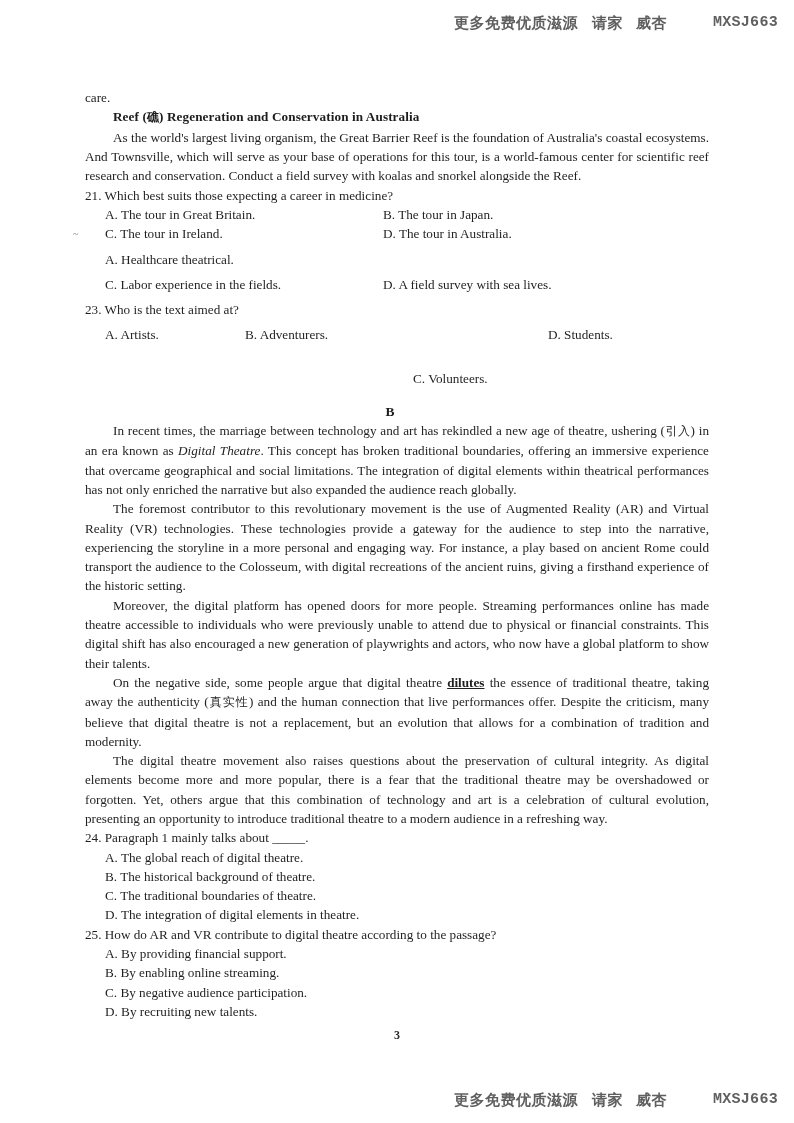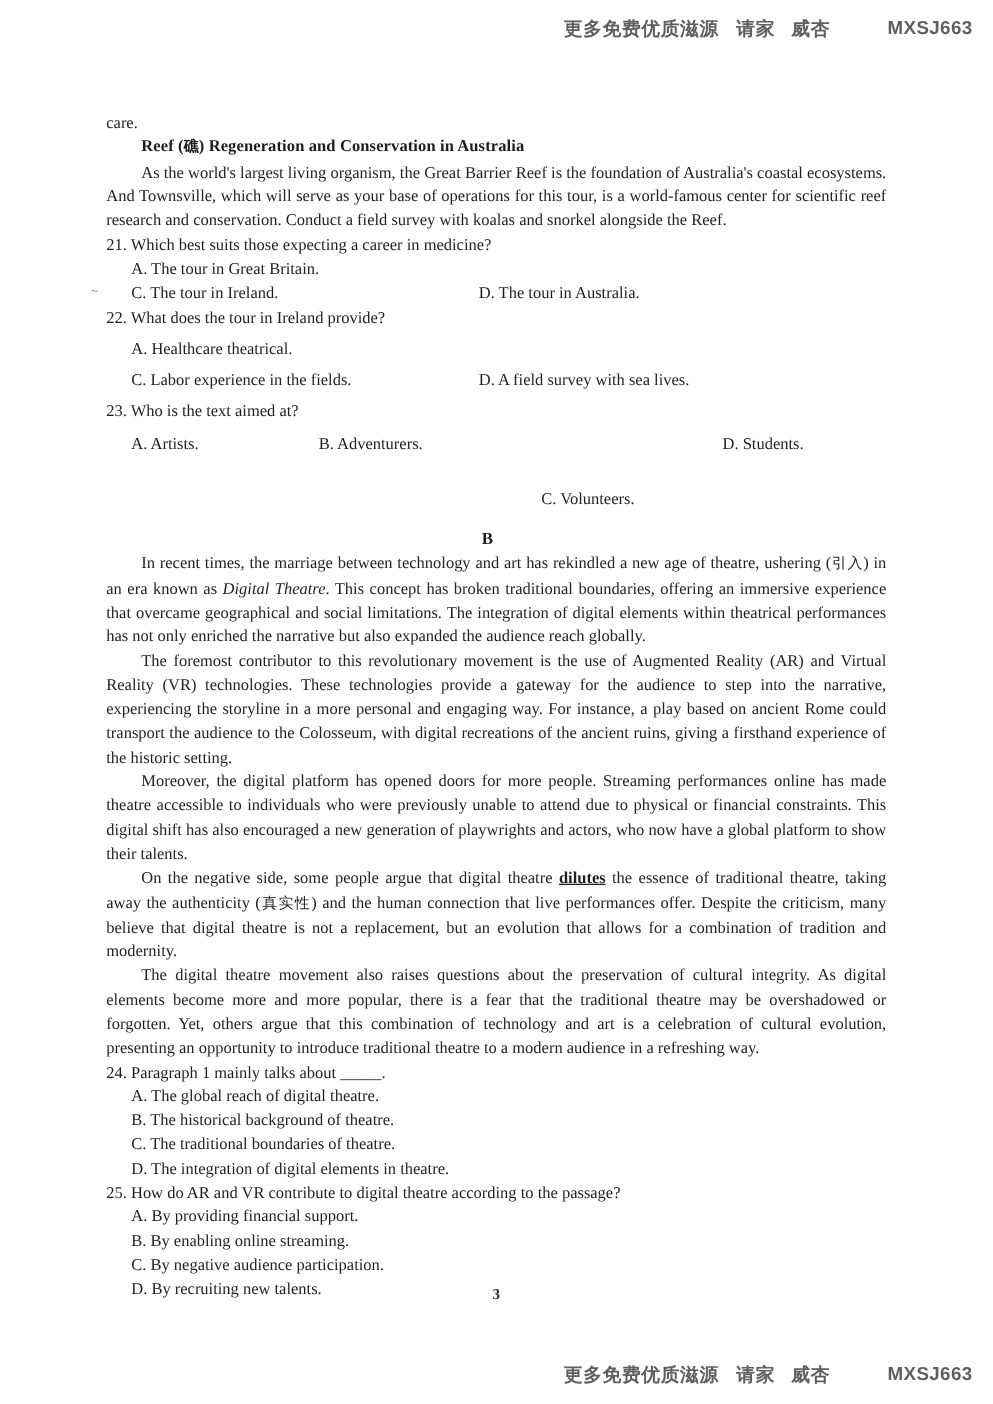--- a/index.html
+++ b/index.html
@@ -42,21 +42,21 @@
   .wm-cn {
     font-family: "DejaVu Sans", sans-serif;
     font-size: 15px;
     letter-spacing: 0.5px;
     font-weight: 600;
     white-space: pre;
   }
   .wm-sp1 { display: inline-block; width: 14px; }
   .wm-sp2 { display: inline-block; width: 13px; }
   .wm-code {
-    font-family: Liberation Sans, sans-serif;
+    font-family: Liberation Mono, monospace;
     font-size: 15px;
     font-weight: 600;
     margin-left: 46px;
     letter-spacing: 0.3px;
   }
 
   
   .content {
     position: absolute;
     left: 85px;
@@ -112,21 +112,20 @@
   }
   .opt-row .opt-a { width: 298px; padding-left: 20px; box-sizing: border-box; }
   .opt-row .opt-b { flex: 1; }
 
   .opt-row4 {
     display: flex;
     font-size: 13.2px;
     line-height: 19.3px;
     padding-left: 20px;
     box-sizing: border-box;
-    gap: 10px;
   }
   .opt-row4 .c1 { width: 140px; }
   .opt-row4 .c2 { width: 168px; }
   .opt-row4 .c3 { width: 135px; margin-top: 44px; }
   .opt-row4 .c4 { flex: 1; }
 
   .opt-single { padding-left: 20px; }
 
   .tick {
     position: absolute;
@@ -168,27 +167,27 @@
 
     <p class="body-line">care.</p>
 
     <p class="section-heading"><span>Reef (</span><span class="cn">礁</span><span>) Regeneration and Conservation in Australia</span></p>
 
     <p class="para">As the world's largest living organism, the Great Barrier Reef is the foundation of Australia's coastal ecosystems. And Townsville, which will serve as your base of operations for this tour, is a world-famous center for scientific reef research and conservation. Conduct a field survey with koalas and snorkel alongside the Reef.</p>
 
     <p class="q-line">21. Which best suits those expecting a career in medicine?</p>
     <div class="opt-row">
       <span class="opt opt-a">A. The tour in Great Britain.</span>
+      <span class="opt opt-b">B. The tour in Japan.</span>
     </div>
     <div class="opt-row">
       <span class="opt opt-a opt-a-rel"><span class="tick">~</span><span>C. The tour in Ireland.</span></span>
       <span class="opt opt-b">D. The tour in Australia.</span>
     </div>
 
-    <p class="q-line">22. What does the tour in Ireland provide?</p>
     <div class="spacer-sm"></div>
     <div class="opt-row">
       <span class="opt opt-a">A. Healthcare theatrical.</span>
     </div>
     <div class="spacer-sm"></div>
     <div class="opt-row">
       <span class="opt opt-a">C. Labor experience in the fields.</span>
       <span class="opt opt-b">D. A field survey with sea lives.</span>
     </div>
     <div class="spacer-sm"></div>

